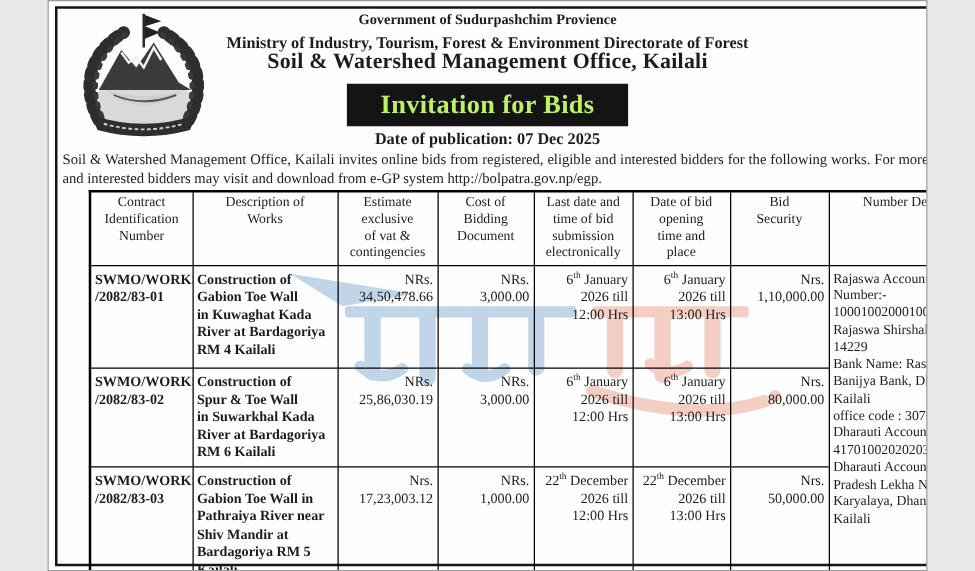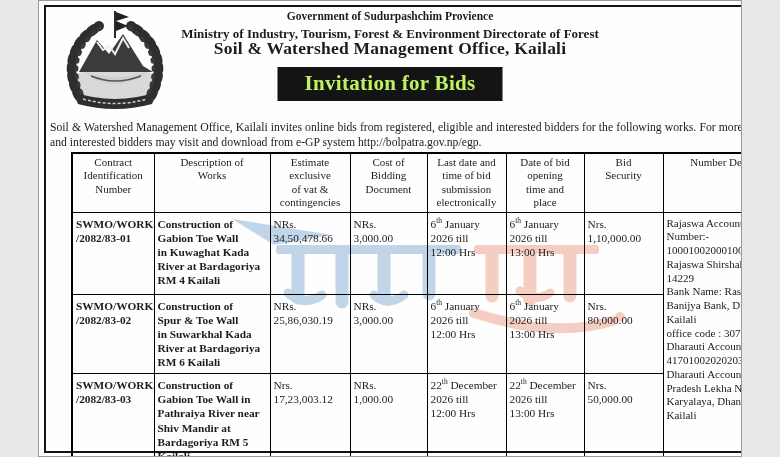--- a/index.html
+++ b/index.html
@@ -37,21 +37,21 @@
     font-size:11.3px; background:transparent;
   }
   table.bids th, table.bids td { border:1.5px solid #000; white-space:pre-line; overflow:hidden; }
   table.bids { border:2px solid #000; }
   table.bids th {
     font-weight:normal; font-size:11px; vertical-align:top; text-align:center;
     padding:2px 1px; line-height:1.22;
   }
   table.bids td { vertical-align:top; padding:4px 3px; line-height:1.25; }
   td.cell-left { text-align:left; padding-left:6px;font-weight:bold; }
-  td.cell-center { text-align:left; }
+  td.cell-center { text-align:right; }
   td.account {
     vertical-align:middle; text-align:left; font-size:11px; line-height:1.45; padding-left:5px;
   }
   tr.r-head { height:57px; }
   tr.r1 { height:82px; }
   tr.r2 { height:68px; }
   tr.r3 { height:90px; }
   sup { font-size:7.5px; vertical-align:super; line-height:0; }
 </style>
 </head>
@@ -80,20 +80,21 @@
 
       <path d="M18,84 Q60,98 102,84 L97,96 Q60,106 23,96 Z" fill="#2e2e2e"></path>
       <path d="M28,91 Q60,100 92,91" fill="none" stroke="#cfcfcf" stroke-width="1.5" stroke-dasharray="3 2"></path>
     </svg>
   </div>
 
   <div class="hline hline1">Government of Sudurpashchim Provience</div>
   <div class="hline hline2">Ministry of Industry, Tourism, Forest &amp; Environment Directorate of Forest</div>
   <div class="hline hline3">Soil &amp; Watershed Management Office, Kailali</div>
   <div class="banner">Invitation for Bids</div>
+  <div class="pub">Date of publication: 07 Dec 2025</div>
 
   <p class="intro">Soil &amp; Watershed Management Office, Kailali invites online bids from registered, eligible and interested bidders for the following works. For more detail eligible and interested bidders may visit and download from e-GP system http://bolpatra.gov.np/egp.</p>
 
   <div class="watermark">
     <svg width="430" height="150" viewBox="0 0 430 150" aria-label="ठेक्का बजार">
 
       <path d="M8,18 L108,34 L50,44 Z" fill="#9dbcdd"></path>
 
       <rect x="52" y="44" width="185" height="9" rx="3" fill="#9dbcdd"></rect>
       <path d="M74,53 v44 M118,53 v48 M160,53 v44 M205,53 v40" stroke="#9dbcdd" stroke-width="13" fill="none" stroke-linecap="round"></path>

